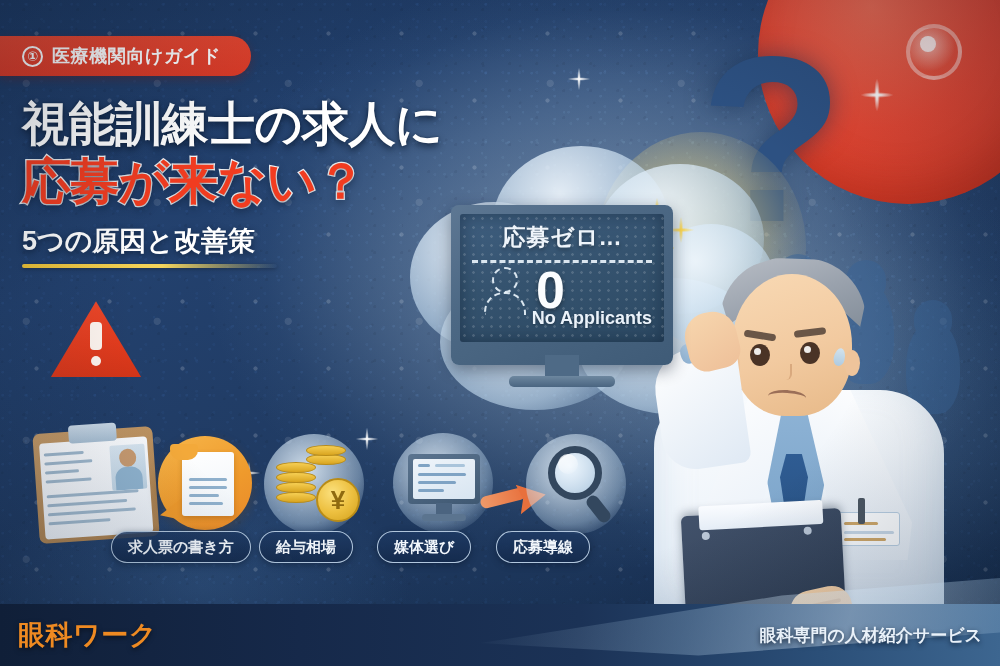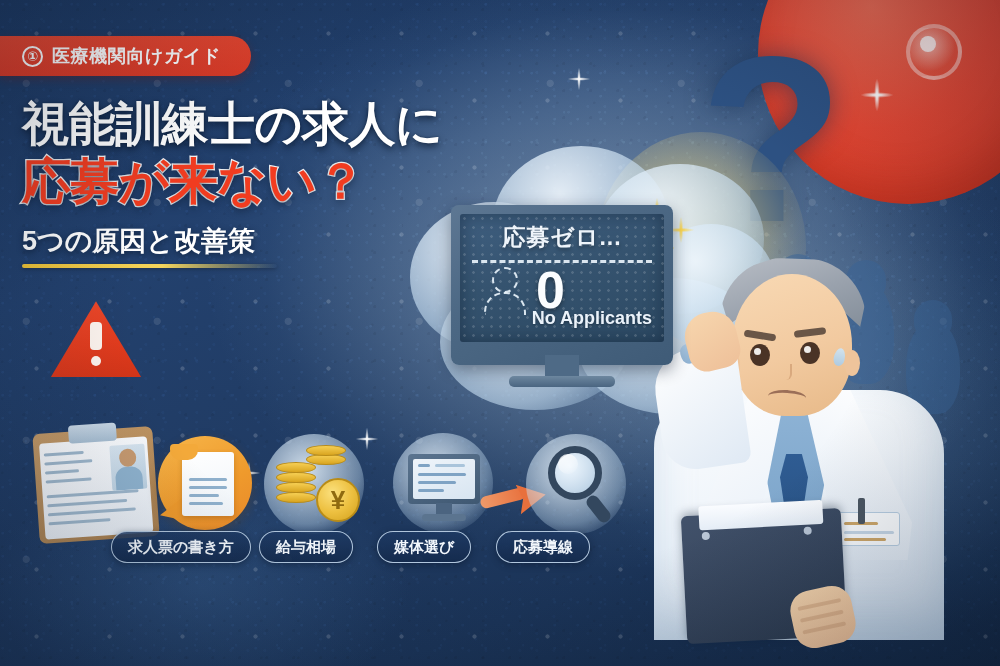--- a/index.html
+++ b/index.html
@@ -602,14 +602,18 @@
 
   <div class="pills">
     <div class="pill p1">求人票の書き方</div>
     <div class="pill p2">給与相場</div>
     <div class="pill p3">媒体選び</div>
     <div class="pill p4">応募導線</div>
   </div>
 
   <div class="vignette"></div>
 
+  <div class="footer">
+    <div class="logo">眼科ワーク</div>
+    <div class="tagline">眼科専門の人材紹介サービス</div>
+  </div>
 
 </div>
 
 </body></html>

